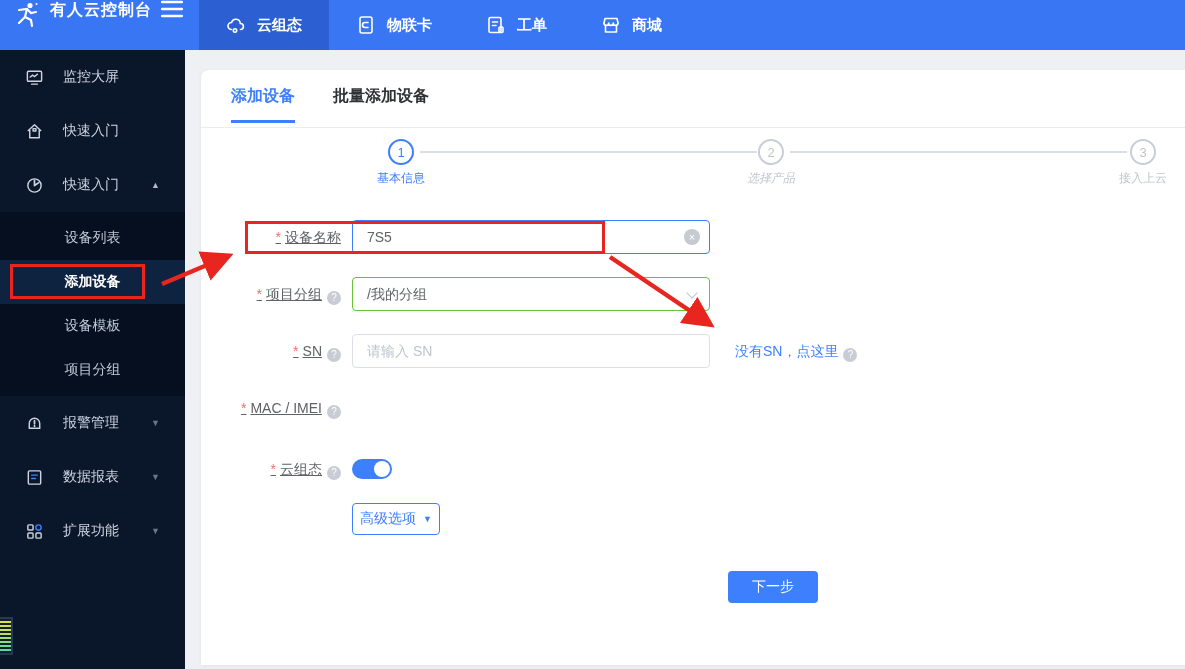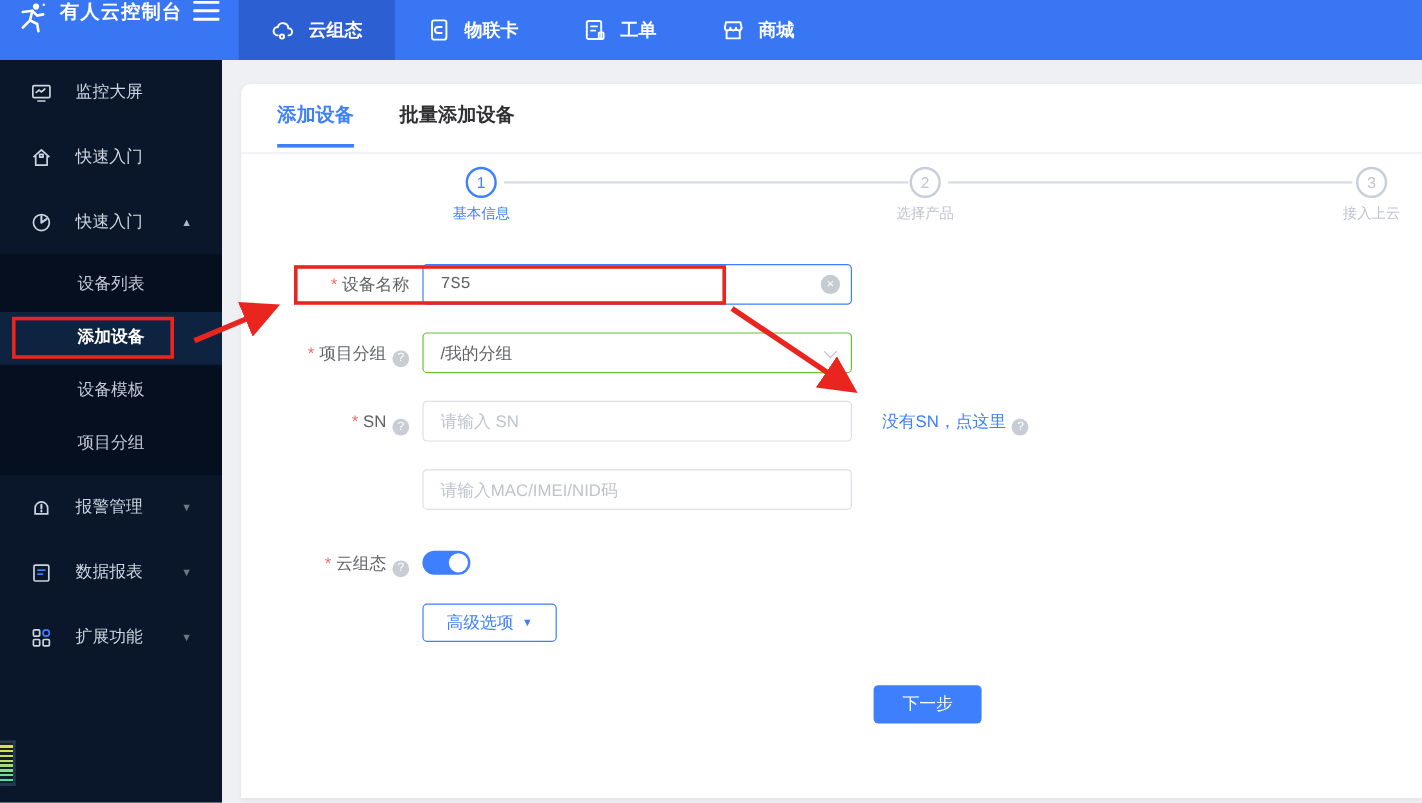--- a/index.html
+++ b/index.html
@@ -44,39 +44,39 @@
   .stepper { position:absolute; left:0; top:69px; right:0; height:60px; }
   .step-circle { position:absolute; width:26px; height:26px; border-radius:50%; border:2px solid #c8cdd6; color:#c0c4cc; background:#fff;
       font-size:13px; display:flex; align-items:center; justify-content:center; }
   .step-circle.active { border-color:#3d7ffc; color:#3d7ffc; }
   .step-line { position:absolute; top:12px; height:2px; background:#dadfe6; }
   .step-label { position:absolute; top:31px; width:120px; text-align:center; font-size:12px; color:#c0c4cc; }
   .step-label.active { color:#3d7ffc; }
 
   
   .form-row { position:absolute; left:0; height:34px; }
-  .f-label { position:absolute; left:0; width:140px; text-align:right; line-height:34px; font-size:14px; color:#606266; white-space:nowrap; }
+  .f-label { position:absolute; left:0; width:140px; text-align:right; line-height:34px; font-size:14px; color:#606266; white-space:nowrap;text-decoration:underline; }
   .req { color:#f56c6c; margin-right:4px; }
   .help { display:inline-block; width:14px; height:14px; border-radius:50%; background:#c9ccd4; color:#fff; font-size:10px;
       line-height:14px; text-align:center; margin-left:5px; vertical-align:-2px; cursor:pointer; }
   .f-input-wrap { position:absolute; left:151px; width:358px; height:34px; }
   .f-input { width:100%; height:34px; border:1px solid #dcdfe6; border-radius:4px; padding:0 32px 0 14px; font-size:14px; color:#606266;
       font-family:inherit; outline:none; background:#fff; }
   .f-input::placeholder { color:#bfc4cc; }
-  .f-input.focus-blue { border-color:#3d7ffc;font-family:Liberation Mono, monospace; }
+  .f-input.focus-blue { border-color:#3d7ffc; }
   .f-select { width:100%; height:34px; border:1px solid #67c23a; border-radius:4px; padding:0 32px 0 14px; font-size:14px; color:#606266;
       line-height:32px; background:#fff; cursor:pointer; }
   .clear-ic { position:absolute; right:10px; top:9px; width:16px; height:16px; border-radius:50%; background:#c6cad1; color:#fff;
       font-size:11px; line-height:16px; text-align:center; cursor:pointer; }
   .chev { position:absolute; right:14px; top:12px; width:8px; height:8px; border-right:1.6px solid #c0c4cc; border-bottom:1.6px solid #c0c4cc;
       transform:rotate(45deg); pointer-events:none; }
   .sn-link { position:absolute; left:534px; line-height:34px; font-size:14px; color:#3d7ffc; cursor:pointer; white-space:nowrap; }
   .toggle { position:absolute; left:151px; top:7px; width:40px; height:20px; border-radius:10px; background:#3d7ffc; cursor:pointer; }
   .toggle-knob { position:absolute; right:2px; top:2px; width:16px; height:16px; border-radius:50%; background:#fff; }
-  .adv-btn { position:absolute; left:151px; top:433px; height:32px; padding:0 19px; border:1px solid #3d7ffc; border-radius:4px; background:#fff;
+  .adv-btn { position:absolute; left:151px; top:433px; height:32px; padding:0 7px; border:1px solid #3d7ffc; border-radius:4px; background:#fff;
       color:#3d7ffc; font-size:14px; font-family:inherit; cursor:pointer; display:flex; align-items:center; gap:7px; }
   .adv-caret { font-size:9px; }
   .next-btn { position:absolute; left:527px; top:501px; width:90px; height:32px; background:#3d7ffc; border:none; border-radius:4px;
       color:#fff; font-size:14px; font-family:inherit; cursor:pointer; }
 
   
   .anno { position:absolute; border:3px solid #e8251f; z-index:50; pointer-events:none; }
   .anno-box-sidebar { left:10px; top:264px; width:135px; height:35px; }
   .anno-box-name { left:245px; top:221px; width:360px; height:33px; }
   .anno-arrows { position:absolute; left:0; top:0; width:1185px; height:669px; z-index:51; pointer-events:none; }
@@ -206,21 +206,21 @@
     </div>
     <div class="tabs-divider"></div>
 
     <div class="stepper">
       <div class="step-circle active" style="left:187px; top:0;">1</div>
       <div class="step-line" style="left:219px; width:337px;"></div>
       <div class="step-circle" style="left:557px; top:0;">2</div>
       <div class="step-line" style="left:589px; width:337px;"></div>
       <div class="step-circle" style="left:929px; top:0;">3</div>
       <div class="step-label active" style="left:140px;">基本信息</div>
-      <div class="step-label" style="left:510px;">选择产品</div>
+      <div class="step-label" style="left:510px;font-style:italic;">选择产品</div>
       <div class="step-label" style="left:882px;">接入上云</div>
     </div>
 
     <div class="form-row" style="top:150px; right:0;">
       <div class="f-label">
         <span class="req">*</span><span>设备名称</span>
       </div>
       <div class="f-input-wrap">
         <input class="f-input focus-blue" type="text" value="7S5" style="">
         <div class="clear-ic">×</div>
@@ -243,22 +243,22 @@
       </div>
       <div class="f-input-wrap">
         <input class="f-input" type="text" placeholder="请输入 SN" style="">
       </div>
       <div class="sn-link">
         <span>没有SN，点这里</span><span class="help">?</span>
       </div>
     </div>
 
     <div class="form-row" style="top:321px; right:0;">
-      <div class="f-input-wrap">
-        <input class="f-input" type="text" placeholder="请输入MAC/IMEI/NID码" style="">
+      <div class="f-label">
+        <span class="req">*</span><span>MAC / IMEI</span><span class="help">?</span>
       </div>
     </div>
 
     <div class="form-row" style="top:382px; right:0;">
       <div class="f-label">
         <span class="req">*</span><span>云组态</span><span class="help">?</span>
       </div>
       <div class="toggle">
         <div class="toggle-knob"></div>
       </div>

